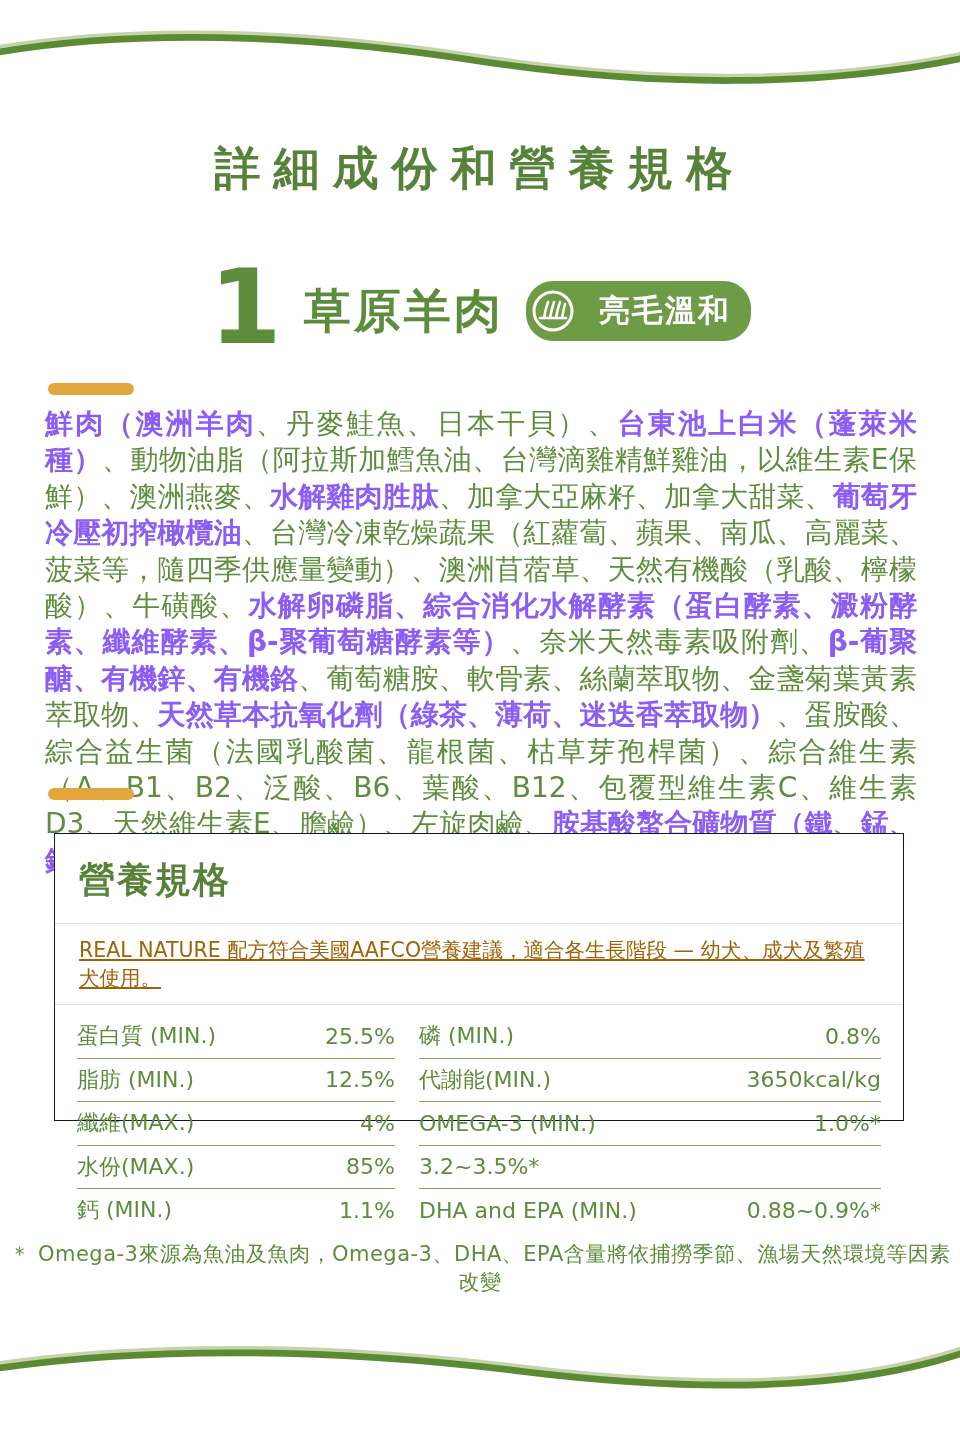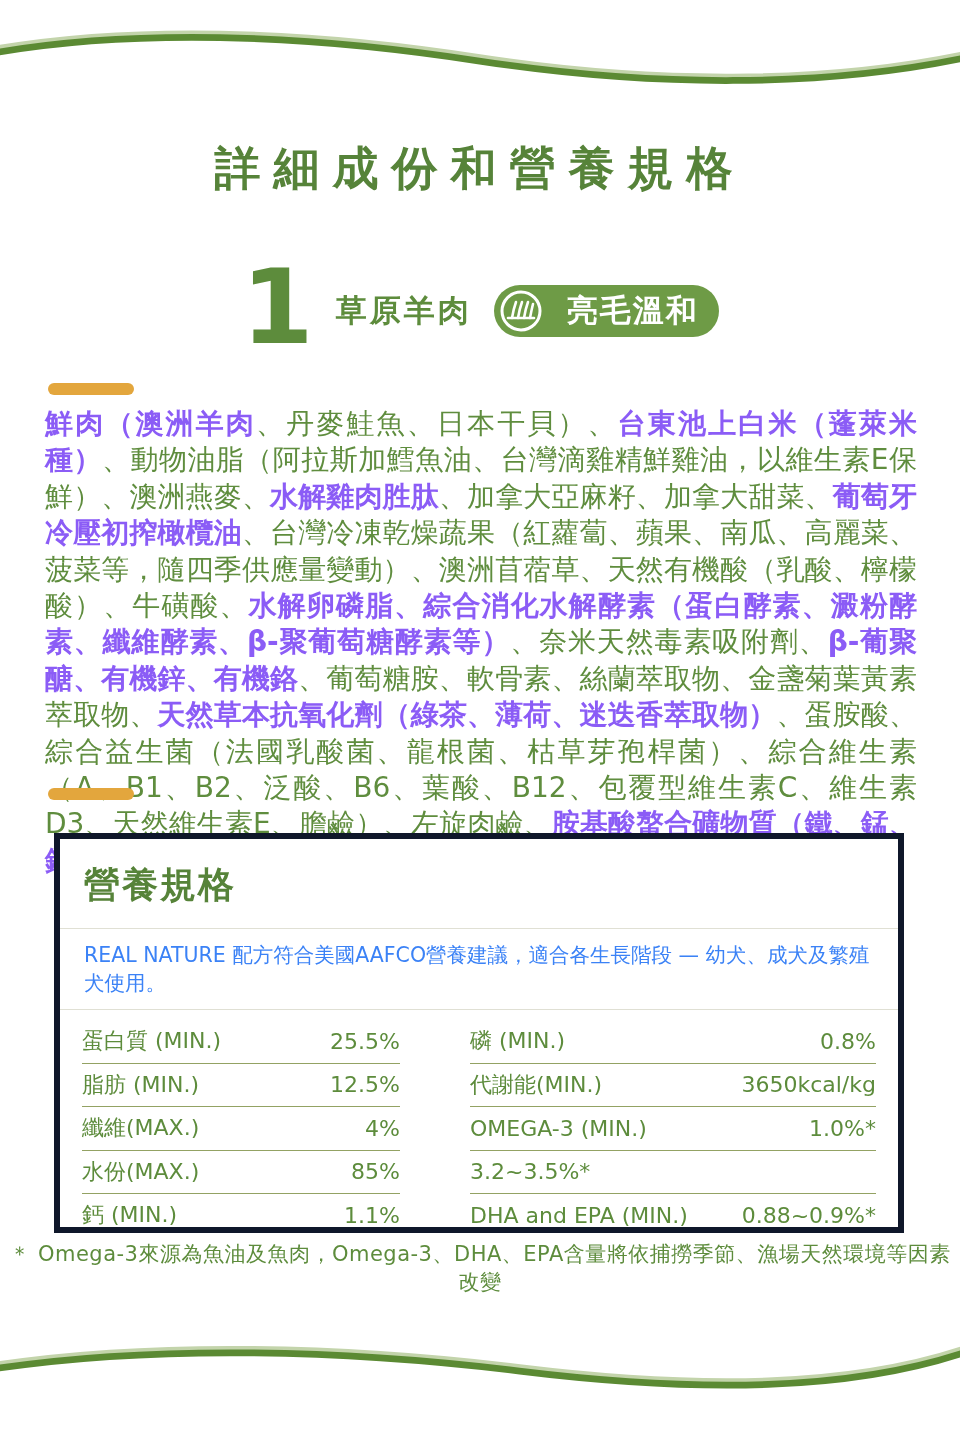--- a/index.html
+++ b/index.html
@@ -14,53 +14,53 @@
   }
   .section-row{
     position:absolute;top:256px;left:0;width:100%;height:110px;
     display:flex;align-items:center;justify-content:center;gap:22px;
   }
   .section-number{
     font-size:104px;font-weight:700;color:#5d8c3c;line-height:1;
     transform:translateY(-4px);
   }
   .section-title{
-    font-size:31px;font-weight:700;color:#5d8c3c;letter-spacing:3px;
+    font-size:47px;font-weight:700;color:#5d8c3c;letter-spacing:3px;
   }
   .badge-pill{
-    display:flex;align-items:center;height:52px;background:#6e9b46;
+    display:flex;align-items:center;height:60px;background:#6e9b46;
     border-radius:27px;padding:0 20px 0 5px;gap:24px;
   }
   .badge-pill .label{
     color:#ffffff;font-size:31px;font-weight:700;letter-spacing:2px;white-space:nowrap;
   }
   .divider-bar{
     position:absolute;left:48px;width:86px;height:12px;border-radius:6px;background:#e3a63d;
   }
   #bar-top{top:383px;}
   #bar-bottom{top:788px;}
   .ingredients{
     position:absolute;left:45px;top:406px;width:872px;
     font-size:28px;line-height:36.4px;color:#5f8d3e;
     text-align:justify;text-justify:inter-ideograph;
   }
   .ingredients span.b{font-weight:700;color:#8b5cf6;}
   .nutrition-box{
-    position:absolute;left:54px;top:833px;width:850px;height:400px;
-    border:6px solid #0f172a;background:#fff;box-sizing:border-box;
+    position:absolute;left:54px;top:833px;width:850px;height:288px;
+    border:1px solid #0f172a;background:#fff;box-sizing:border-box;
   }
   .nutrition-heading{
     margin:0;padding:22px 24px 18px 24px;font-size:36px;font-weight:700;color:#568339;
     border-bottom:1px solid #e0e0d4;letter-spacing:2px;
   }
   .aafco-note{
-    padding:12px 24px;font-size:20.5px;color:#3b82f6;border-bottom:1px solid #e0e0d4;
+    padding:12px 24px;font-size:20.5px;color:#a16207;border-bottom:1px solid #e0e0d4;text-decoration:underline;
   }
   .nutrition-table{
-    display:flex;padding:10px 22px 0 22px;gap:70px;
+    display:flex;padding:10px 22px 0 22px;gap:24px;
   }
   .ncol{display:flex;flex-direction:column;}
   .ncol.left{width:318px;}
   .ncol.right{flex:1;}
   .nrow{
     display:flex;justify-content:space-between;align-items:center;
     height:42.5px;border-bottom:1px solid #93a263;
     font-size:22px;color:#5d8c3c;
   }
   .nrow:last-child{border-bottom:none;}

